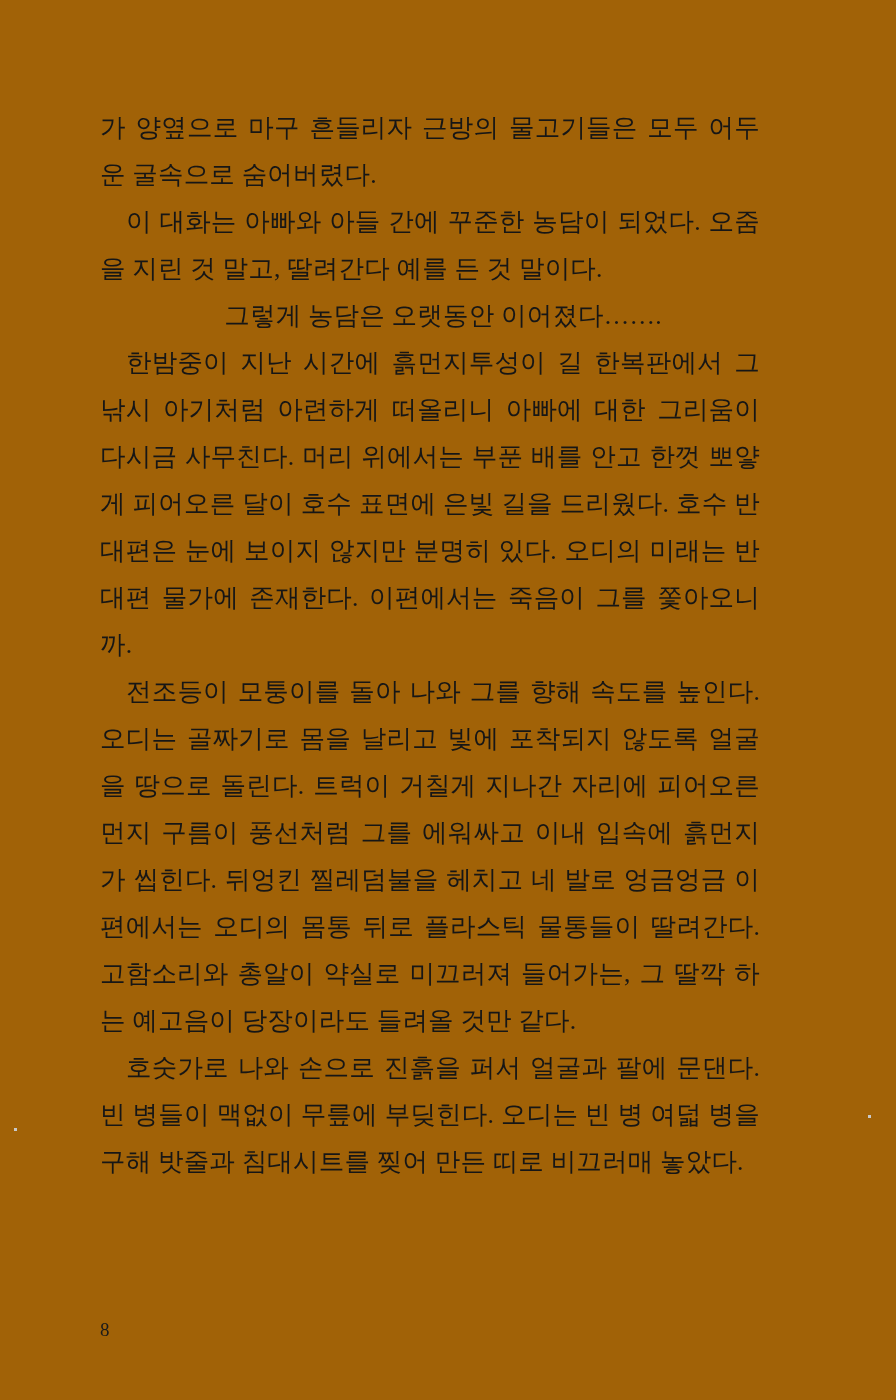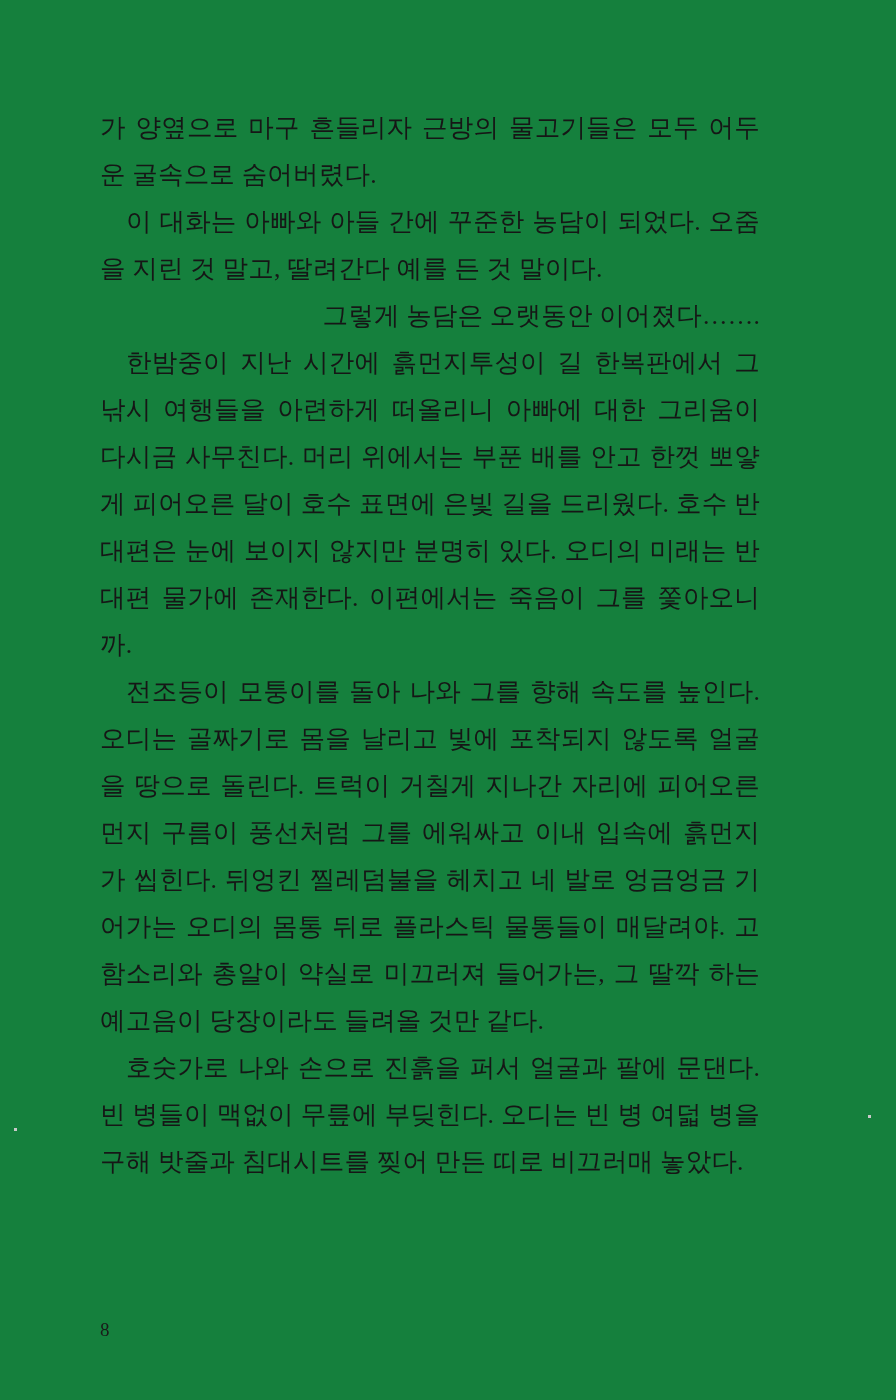--- a/index.html
+++ b/index.html
@@ -11,21 +11,21 @@
     height: 1400px;
     background: #ffffff;
     font-family: "Liberation Serif", serif;
     color: #1a1a1a;
     overflow: hidden;
   }
   .page {
     position: relative;
     width: 896px;
     height: 1400px;
-    background: #15803d;
+    background: #a16207;
   }
   .text-block {
     position: absolute;
     left: 100px;
     top: 104px;
     width: 660px;
   }
   .para {
     margin: 0;
     font-size: 25.5px;
@@ -33,21 +33,21 @@
     letter-spacing: 0.2px;
     text-align: justify;
     text-justify: inter-character;
     word-break: break-all;
     color: #161616;
   }
   .para.indent {
     text-indent: 26px;
   }
   .para.last-left {
-    text-align: right;
+    text-align: center;
   }
   .page-number {
     position: absolute;
     left: 100px;
     top: 1318px;
     font-size: 19px;
     line-height: 24px;
     color: #1a1a1a;
     font-family: "Liberation Serif", serif;
   }
@@ -70,22 +70,22 @@
 </style>
 </head>
 <body>
 
 <div class="page">
 
   <div class="text-block">
     <p class="para">가 양옆으로 마구 흔들리자 근방의 물고기들은 모두 어두운 굴속으로 숨어버렸다.</p>
     <p class="para indent">이 대화는 아빠와 아들 간에 꾸준한 농담이 되었다. 오줌을 지린 것 말고, 딸려간다 예를 든 것 말이다.</p>
     <p class="para indent last-left">그렇게 농담은 오랫동안 이어졌다…….</p>
-    <p class="para indent">한밤중이 지난 시간에 흙먼지투성이 길 한복판에서 그 낚시 여행들을 아련하게 떠올리니 아빠에 대한 그리움이 다시금 사무친다. 머리 위에서는 부푼 배를 안고 한껏 뽀얗게 피어오른 달이 호수 표면에 은빛 길을 드리웠다. 호수 반대편은 눈에 보이지 않지만 분명히 있다. 오디의 미래는 반대편 물가에 존재한다. 이편에서는 죽음이 그를 쫓아오니까.</p>
-    <p class="para indent">전조등이 모퉁이를 돌아 나와 그를 향해 속도를 높인다. 오디는 골짜기로 몸을 날리고 빛에 포착되지 않도록 얼굴을 땅으로 돌린다. 트럭이 거칠게 지나간 자리에 피어오른 먼지 구름이 풍선처럼 그를 에워싸고 이내 입속에 흙먼지가 씹힌다. 뒤엉킨 찔레덤불을 헤치고 네 발로 엉금엉금 기어가는 오디의 몸통 뒤로 플라스틱 물통들이 매달려야. 고함소리와 총알이 약실로 미끄러져 들어가는, 그 딸깍 하는 예고음이 당장이라도 들려올 것만 같다.</p>
+    <p class="para indent">한밤중이 지난 시간에 흙먼지투성이 길 한복판에서 그 낚시 아기처럼 아련하게 떠올리니 아빠에 대한 그리움이 다시금 사무친다. 머리 위에서는 부푼 배를 안고 한껏 뽀얗게 피어오른 달이 호수 표면에 은빛 길을 드리웠다. 호수 반대편은 눈에 보이지 않지만 분명히 있다. 오디의 미래는 반대편 물가에 존재한다. 이편에서는 죽음이 그를 쫓아오니까.</p>
+    <p class="para indent">전조등이 모퉁이를 돌아 나와 그를 향해 속도를 높인다. 오디는 골짜기로 몸을 날리고 빛에 포착되지 않도록 얼굴을 땅으로 돌린다. 트럭이 거칠게 지나간 자리에 피어오른 먼지 구름이 풍선처럼 그를 에워싸고 이내 입속에 흙먼지가 씹힌다. 뒤엉킨 찔레덤불을 헤치고 네 발로 엉금엉금 이편에서는 오디의 몸통 뒤로 플라스틱 물통들이 딸려간다. 고함소리와 총알이 약실로 미끄러져 들어가는, 그 딸깍 하는 예고음이 당장이라도 들려올 것만 같다.</p>
     <p class="para indent">호숫가로 나와 손으로 진흙을 퍼서 얼굴과 팔에 문댄다. 빈 병들이 맥없이 무릎에 부딪힌다. 오디는 빈 병 여덟 병을 구해 밧줄과 침대시트를 찢어 만든 띠로 비끄러매 놓았다.</p>
   </div>
 
   <div class="page-number">8</div>
 
   <div class="edge-mark left"></div>
   <div class="edge-mark right"></div>
 
 </div>
 

